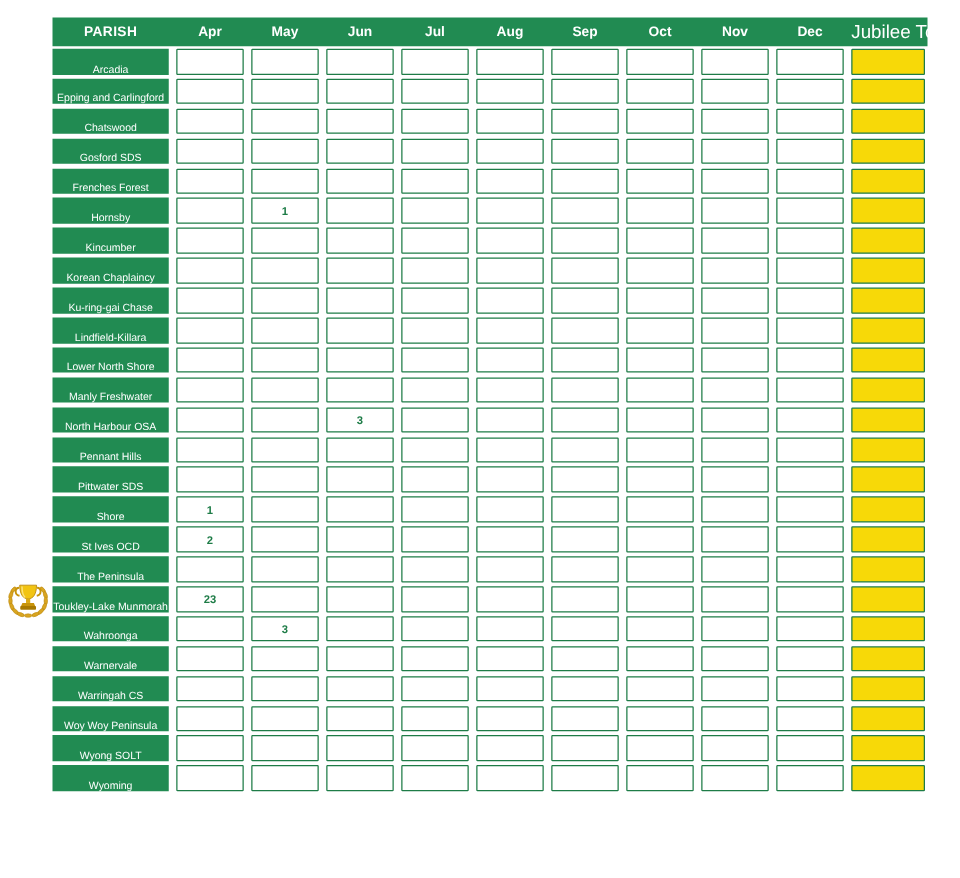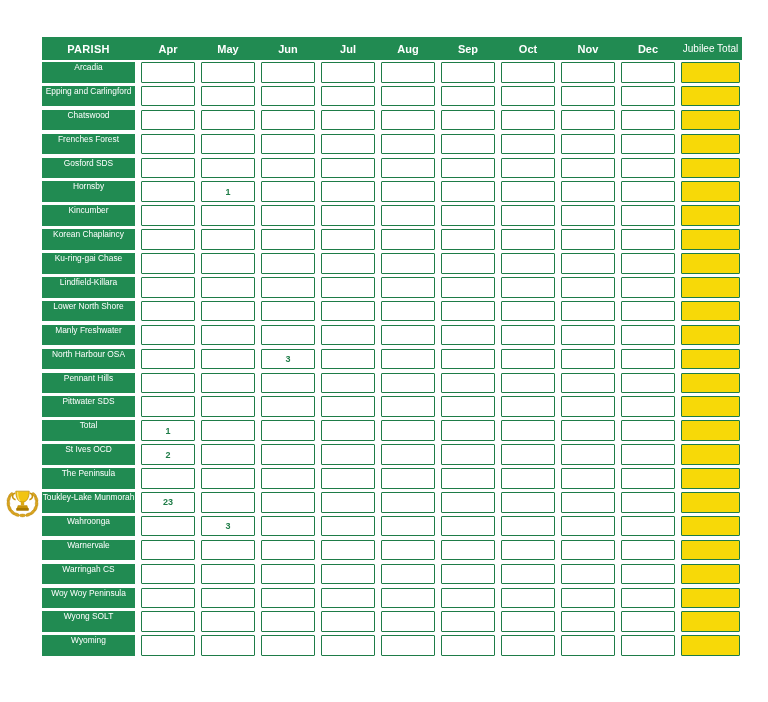--- a/index.html
+++ b/index.html
@@ -7,26 +7,26 @@
     --border-green:#1E7C47;
     --yellow:#F7D908;
     --number-green:#1E7C47;
     --white:#FFFFFF;
   }
   *{box-sizing:border-box;margin:0;padding:0;}
   html,body{width:768px;height:702px;background:#fff;overflow:hidden;
     font-family:"Liberation Sans","DejaVu Sans",sans-serif;}
   .tablewrap{position:absolute;left:42px;top:14px;width:700px;}
   .header,.row{display:grid;grid-template-columns:93px repeat(9,54px) 59px;column-gap:6px;}
-  .header{background:var(--green);height:23px;align-items:center;margin-bottom:2px;margin-top:23px;}
+  .header{background:var(--green);height:23px;align-items:center;margin-bottom:2px;}
   .hcell{color:#fff;text-align:center;font-size:11px;font-weight:700;white-space:nowrap;}
   .parish-h{font-weight:700;letter-spacing:.3px;}
-  .jub-h{font-size:10px;font-weight:500;}
+  .jub-h{font-size:15px;font-weight:500;}
   .row{height:20.5px;margin-bottom:3.4px;position:relative;}
-  .pcell{background:var(--green);color:#fff;display:flex;align-items:flex-start;justify-content:center;
+  .pcell{background:var(--green);color:#fff;display:flex;align-items:flex-end;justify-content:center;
     font-size:8.4px;white-space:nowrap;overflow:visible;}
   .mcell{background:#fff;border:1.6px solid var(--border-green);display:flex;align-items:center;
     justify-content:center;font-size:9px;font-weight:700;color:var(--number-green);border-radius:1px;}
   .jcell{background:var(--yellow);border:1.6px solid var(--border-green);border-radius:1px;}
   .trophy{position:absolute;left:-38px;top:-6px;width:37px;height:33px;}
   .trophy svg{width:100%;height:100%;display:block;}
 </style>
 </head>
 <body>
 
@@ -89,52 +89,52 @@
     <div class="mcell"></div>
     <div class="mcell"></div>
     <div class="mcell"></div>
     <div class="mcell"></div>
     <div class="mcell"></div>
     <div class="jcell"></div>
   </div>
       <div class="row">
 
     <div class="pcell">
+          <span>Gosford SDS</span>
+        </div>
+    <div class="mcell"></div>
+    <div class="mcell"></div>
+    <div class="mcell"></div>
+    <div class="mcell"></div>
+    <div class="mcell"></div>
+    <div class="mcell"></div>
+    <div class="mcell"></div>
+    <div class="mcell"></div>
+    <div class="mcell"></div>
+    <div class="jcell"></div>
+  </div>
+      <div class="row">
+
+    <div class="pcell">
           <span>Frenches Forest</span>
         </div>
     <div class="mcell"></div>
     <div class="mcell"></div>
     <div class="mcell"></div>
     <div class="mcell"></div>
     <div class="mcell"></div>
     <div class="mcell"></div>
     <div class="mcell"></div>
     <div class="mcell"></div>
     <div class="mcell"></div>
     <div class="jcell"></div>
   </div>
       <div class="row">
 
     <div class="pcell">
-          <span>Gosford SDS</span>
-        </div>
-    <div class="mcell"></div>
-    <div class="mcell"></div>
-    <div class="mcell"></div>
-    <div class="mcell"></div>
-    <div class="mcell"></div>
-    <div class="mcell"></div>
-    <div class="mcell"></div>
-    <div class="mcell"></div>
-    <div class="mcell"></div>
-    <div class="jcell"></div>
-  </div>
-      <div class="row">
-
-    <div class="pcell">
           <span>Hornsby</span>
         </div>
     <div class="mcell"></div>
     <div class="mcell">1</div>
     <div class="mcell"></div>
     <div class="mcell"></div>
     <div class="mcell"></div>
     <div class="mcell"></div>
     <div class="mcell"></div>
     <div class="mcell"></div>
@@ -281,21 +281,21 @@
     <div class="mcell"></div>
     <div class="mcell"></div>
     <div class="mcell"></div>
     <div class="mcell"></div>
     <div class="mcell"></div>
     <div class="jcell"></div>
   </div>
       <div class="row">
 
     <div class="pcell">
-          <span>Total</span>
+          <span>Shore</span>
         </div>
     <div class="mcell">1</div>
     <div class="mcell"></div>
     <div class="mcell"></div>
     <div class="mcell"></div>
     <div class="mcell"></div>
     <div class="mcell"></div>
     <div class="mcell"></div>
     <div class="mcell"></div>
     <div class="mcell"></div>

